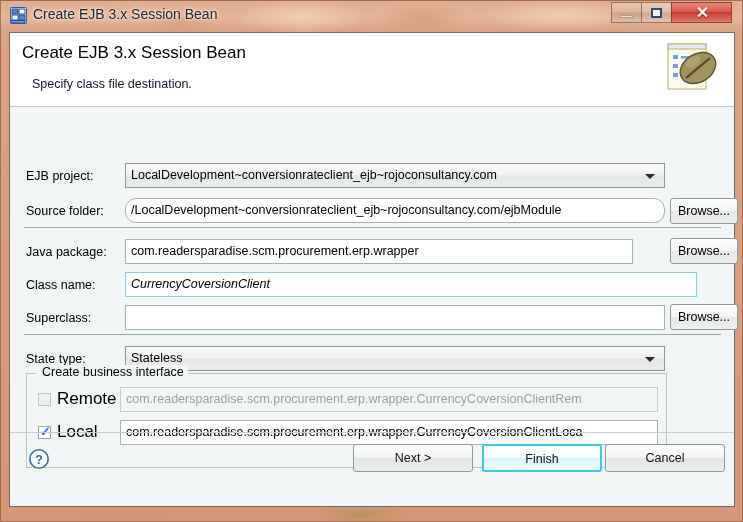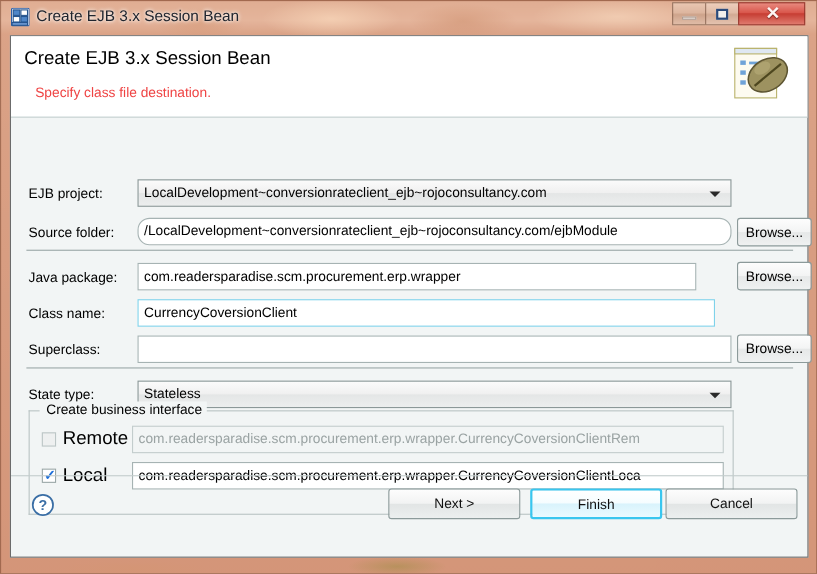--- a/index.html
+++ b/index.html
@@ -153,21 +153,21 @@
   #header-title {
     position: absolute;
     left: 12px; top: 10px;
     font-size: 17px;
     color: #000000;
   }
   #header-subtitle {
     position: absolute;
     left: 22px; top: 44px;
     font-size: 12.5px;
-    color: #ef4444;
+    color: #0f172a;
   }
   #header-image {
     position: absolute;
     right: 12px; top: 5px;
     width: 62px; height: 60px;
   }
 
   
   #form-area {
     position: absolute;
@@ -412,21 +412,21 @@
       <div class="txt" style="left:115px; top:91px; width:540px;border-radius:11px;">/LocalDevelopment~conversionrateclient_ejb~rojoconsultancy.com/ejbModule</div>
       <div class="browse-btn" style="left:660px; top:91px;">Browse...</div>
 
       <div class="sep-line" style="top:120px;"></div>
 
       <div class="field-label" style="left:16px; top:138px;">Java package:</div>
       <div class="txt" style="left:115px; top:132px; width:508px;">com.readersparadise.scm.procurement.erp.wrapper</div>
       <div class="browse-btn" style="left:660px; top:131px;">Browse...</div>
 
       <div class="field-label" style="left:16px; top:171px;">Class name:</div>
-      <div class="txt focused" style="left:115px; top:165px; width:525px;">CurrencyCoversionClient</div>
+      <div class="txt focused" style="left:115px; top:165px; width:572px;font-style:italic;">CurrencyCoversionClient</div>
 
       <div class="field-label" style="left:16px; top:204px;">Superclass:</div>
       <div class="txt" style="left:115px; top:198px; width:540px;"></div>
       <div class="browse-btn" style="left:660px; top:197px;">Browse...</div>
 
       <div class="sep-line" style="top:227px;"></div>
 
       <div class="field-label" style="left:16px; top:245px;">State type:</div>
       <div class="combo" style="left:115px; top:239px; width:540px;">
         <span>Stateless</span>

